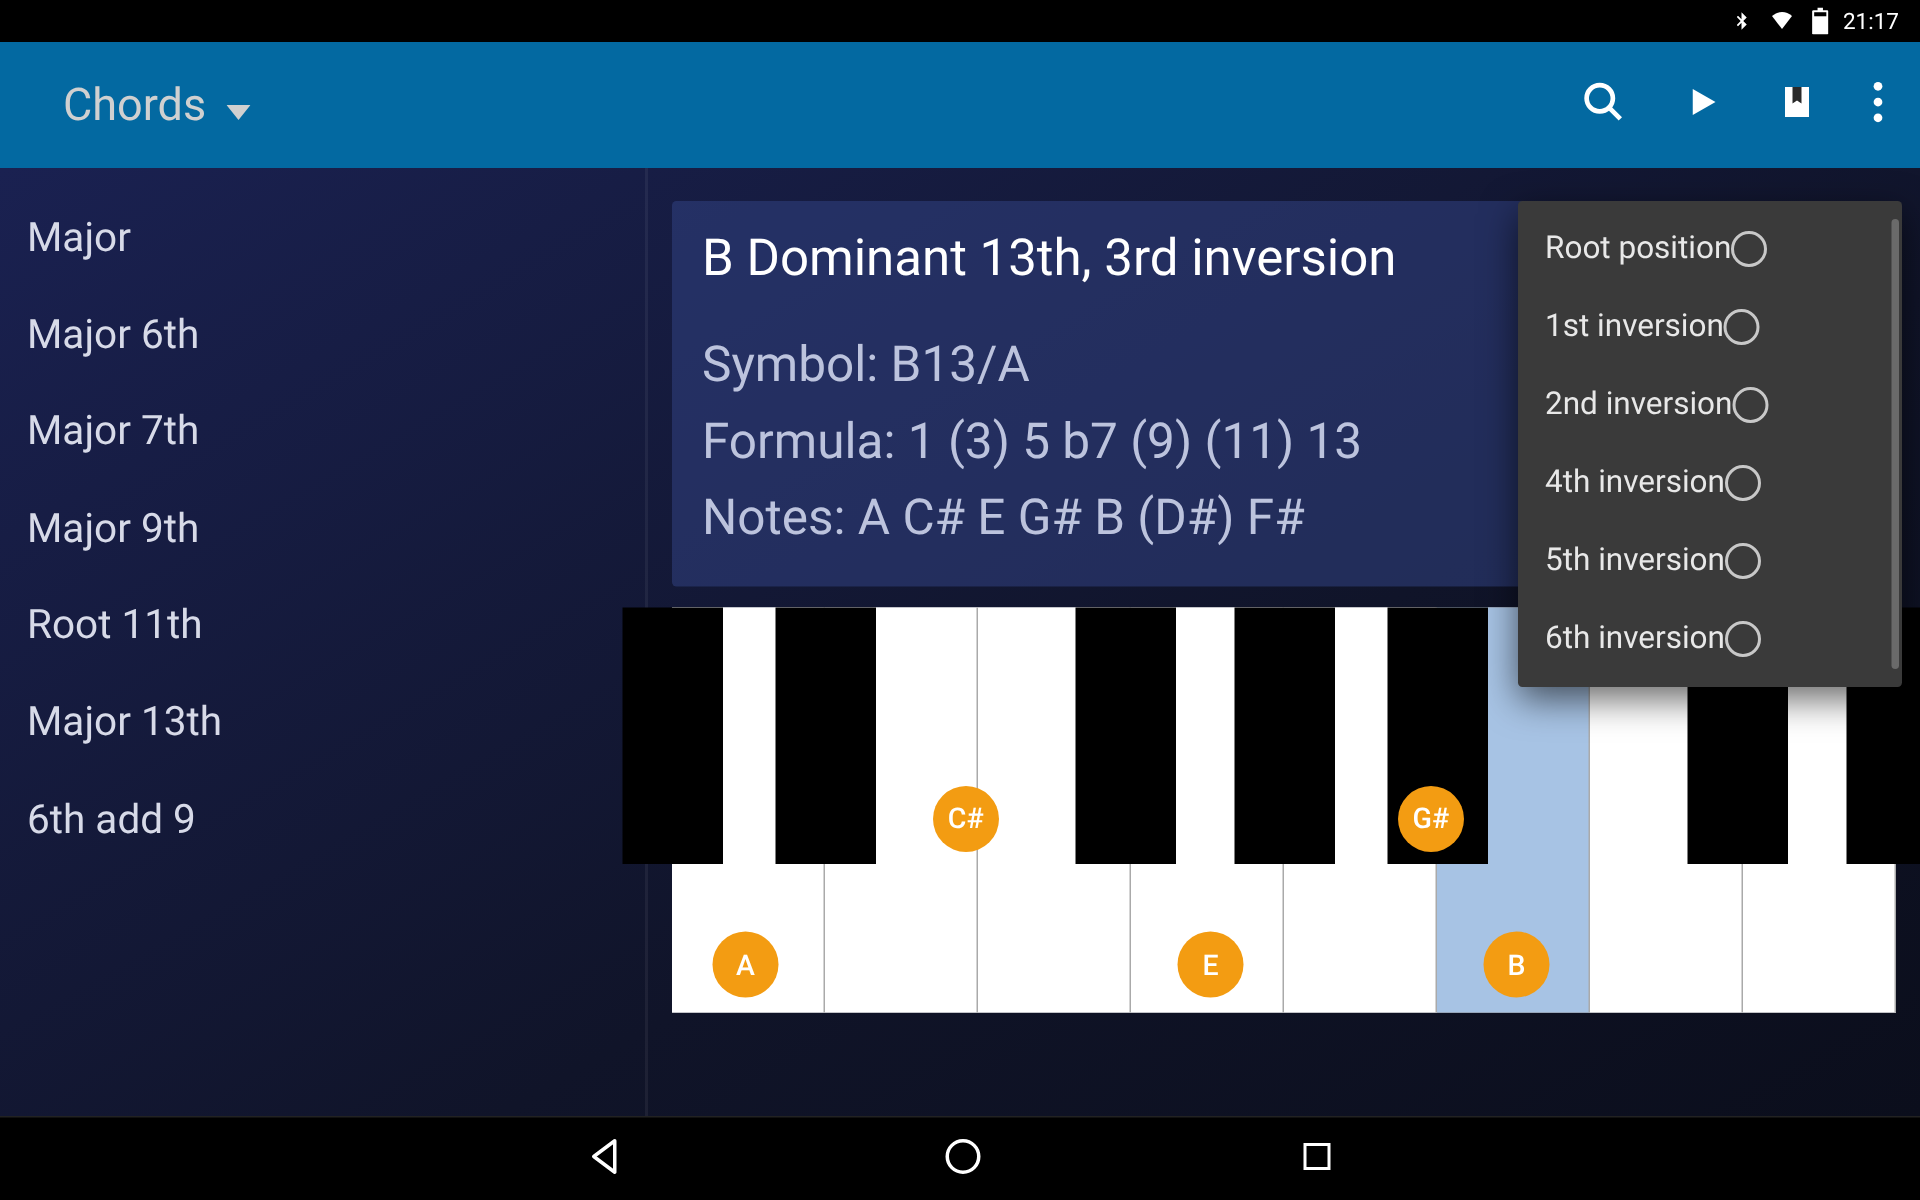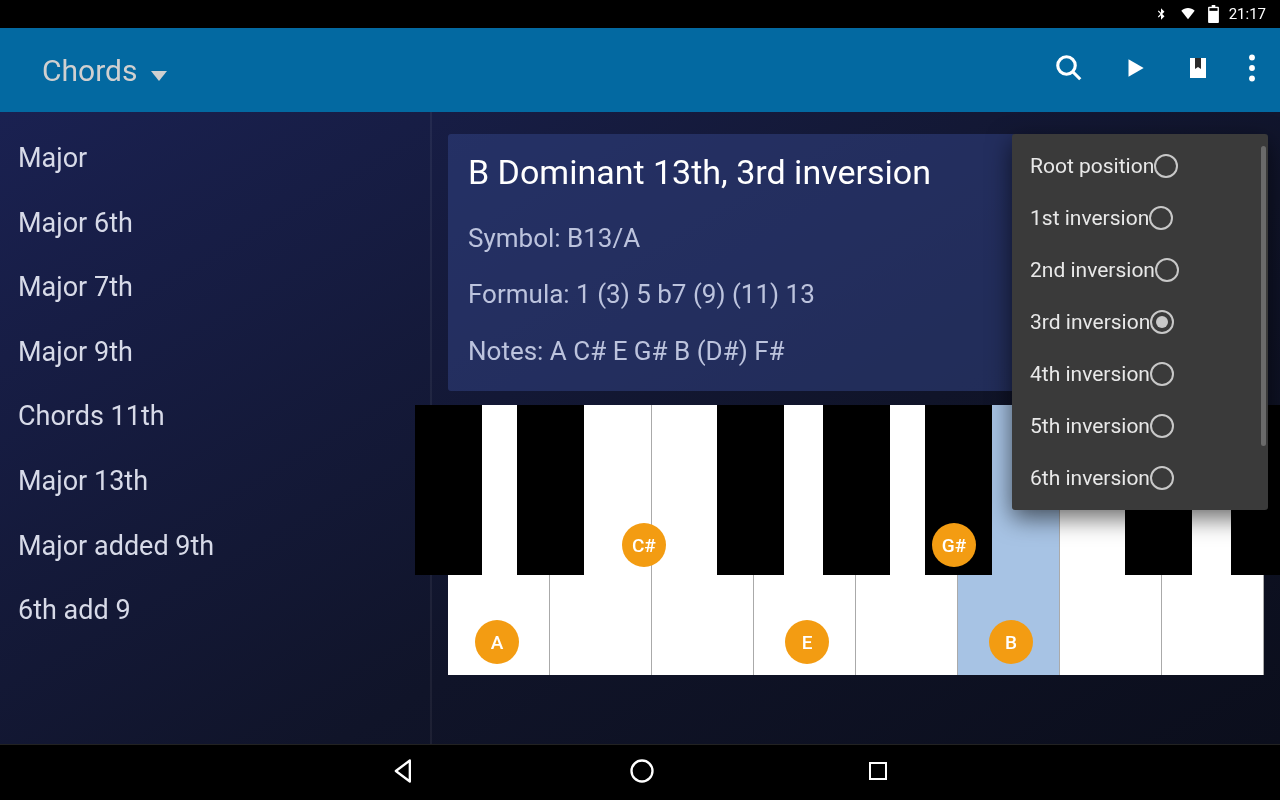--- a/index.html
+++ b/index.html
@@ -88,25 +88,24 @@
     padding: 18px 20px 20px 20px;
     margin-bottom: 14px;
   }
   .info-card h1 {
     font-size: 34px;
     font-weight: 400;
     color: #fff;
     margin-bottom: 26px;
   }
   .info-card .row {
-    font-size: 26px;
+    font-size: 33px;
     font-weight: 400;
     color: #bcc3dd;
     line-height: 1.55;
-    margin-top: 16px;
   }
 
   
   .piano {
     position: relative;
     height: 270px;
     background: #fff;
     display: flex;
     margin-top: 10px;
   }
@@ -268,23 +267,22 @@
   </div>
 </div>
 
 <div class="main">
 
   <div class="sidebar">
     <div class="item">Major</div>
     <div class="item">Major 6th</div>
     <div class="item">Major 7th</div>
     <div class="item">Major 9th</div>
-    <div class="item">Chords 11th</div>
+    <div class="item">Root 11th</div>
     <div class="item">Major 13th</div>
-    <div class="item">Major added 9th</div>
     <div class="item">6th add 9</div>
 
   </div>
 
   <div class="divider"></div>
 
   <div class="detail">
 
     <div class="info-card">
       <h1>B Dominant 13th, 3rd inversion</h1>
@@ -334,24 +332,20 @@
       </div>
       <div class="opt">
         <span>1st inversion</span>
         <span class="radio"></span>
       </div>
       <div class="opt">
         <span>2nd inversion</span>
         <span class="radio"></span>
       </div>
       <div class="opt">
-        <span>3rd inversion</span>
-        <span class="radio sel"></span>
-      </div>
-      <div class="opt">
         <span>4th inversion</span>
         <span class="radio"></span>
       </div>
       <div class="opt">
         <span>5th inversion</span>
         <span class="radio"></span>
       </div>
       <div class="opt">
         <span>6th inversion</span>
         <span class="radio"></span>

